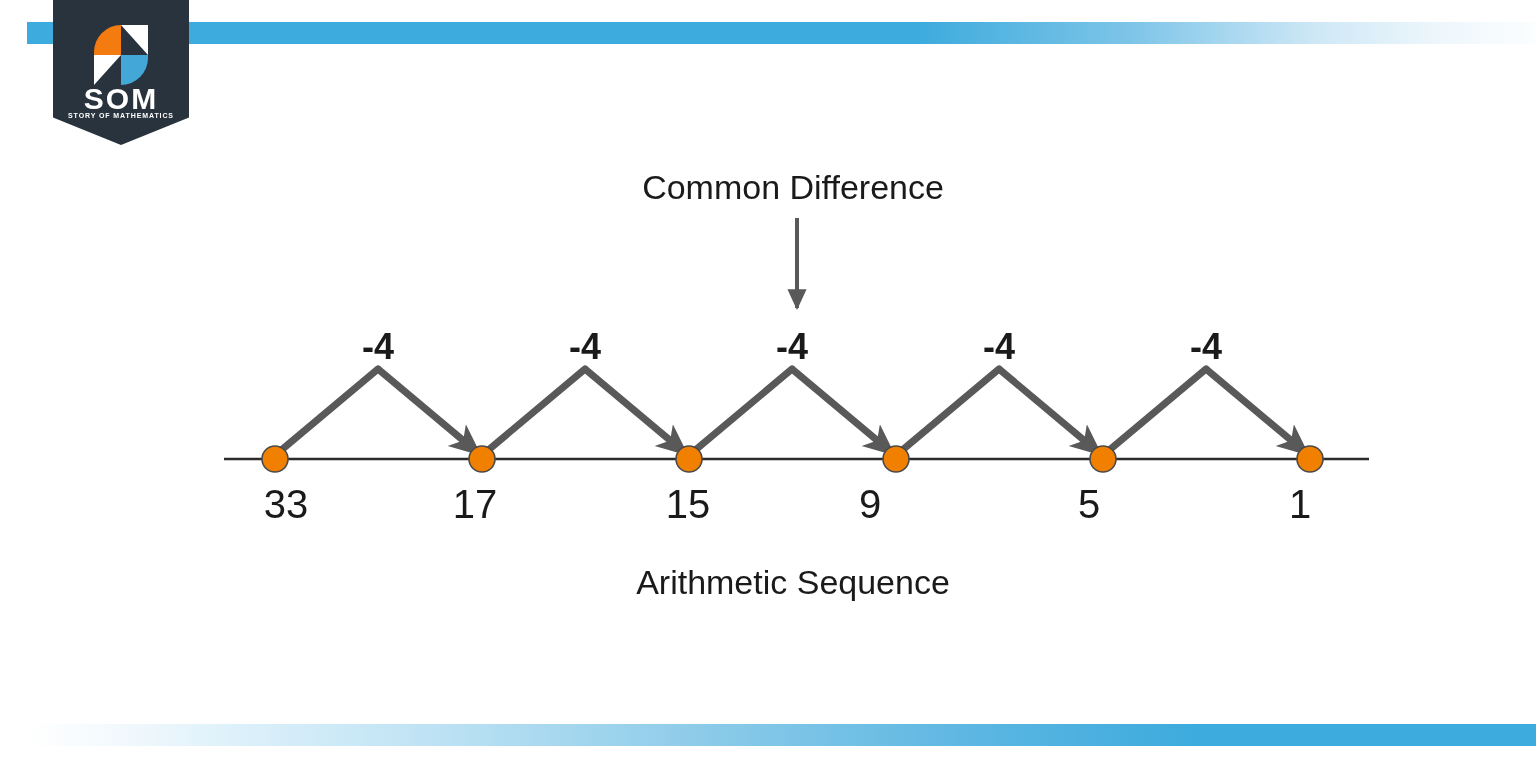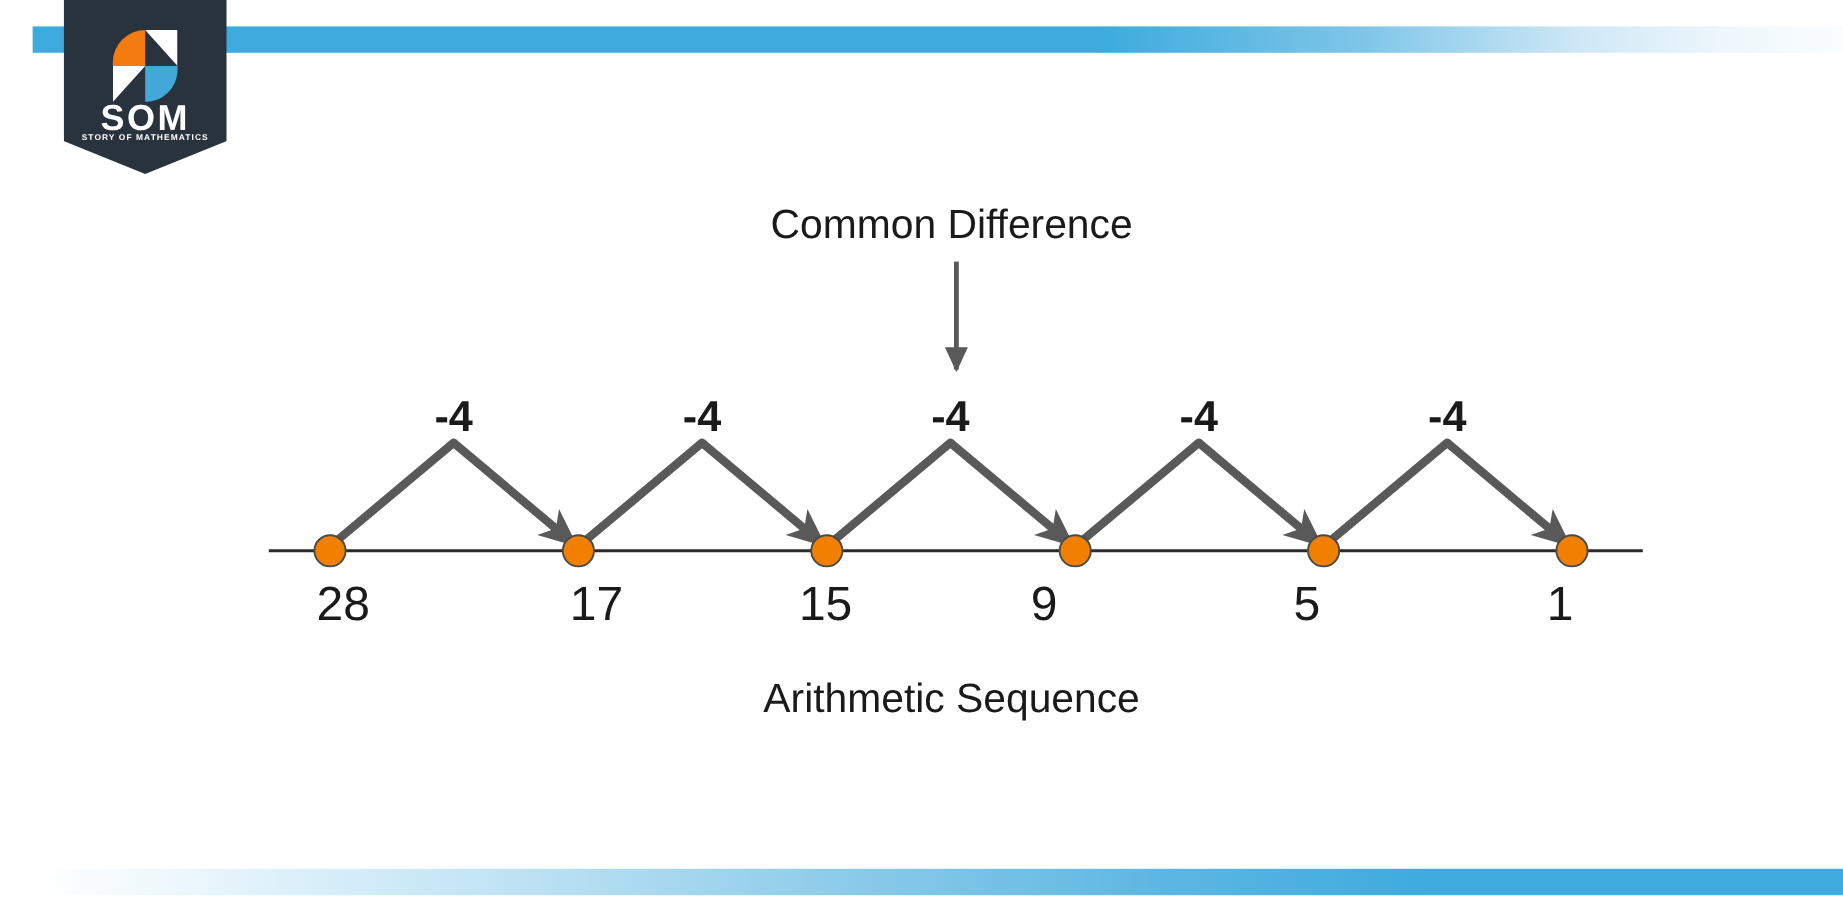--- a/index.html
+++ b/index.html
@@ -239,20 +239,20 @@
       <circle cx="1283" cy="459" r="13" fill="#f28000" stroke="#4a4a4a" stroke-width="1.6"></circle>
     </g>
   </svg>
 
   <div class="diag-text step-label" style="left:351px; top:326px;">-4</div>
   <div class="diag-text step-label" style="left:558px; top:326px;">-4</div>
   <div class="diag-text step-label" style="left:765px; top:326px;">-4</div>
   <div class="diag-text step-label" style="left:972px; top:326px;">-4</div>
   <div class="diag-text step-label" style="left:1179px; top:326px;">-4</div>
 
-  <div class="diag-text term-label" style="left:259px; top:482px;">28</div>
-  <div class="diag-text term-label" style="left:470px; top:482px;">17</div>
+  <div class="diag-text term-label" style="left:259px; top:482px;">33</div>
+  <div class="diag-text term-label" style="left:448px; top:482px;">17</div>
   <div class="diag-text term-label" style="left:661px; top:482px;">15</div>
   <div class="diag-text term-label" style="left:843px; top:482px;">9</div>
   <div class="diag-text term-label" style="left:1062px; top:482px;">5</div>
   <div class="diag-text term-label" style="left:1273px; top:482px;">1</div>
 
 </div>
 
 </body></html>

